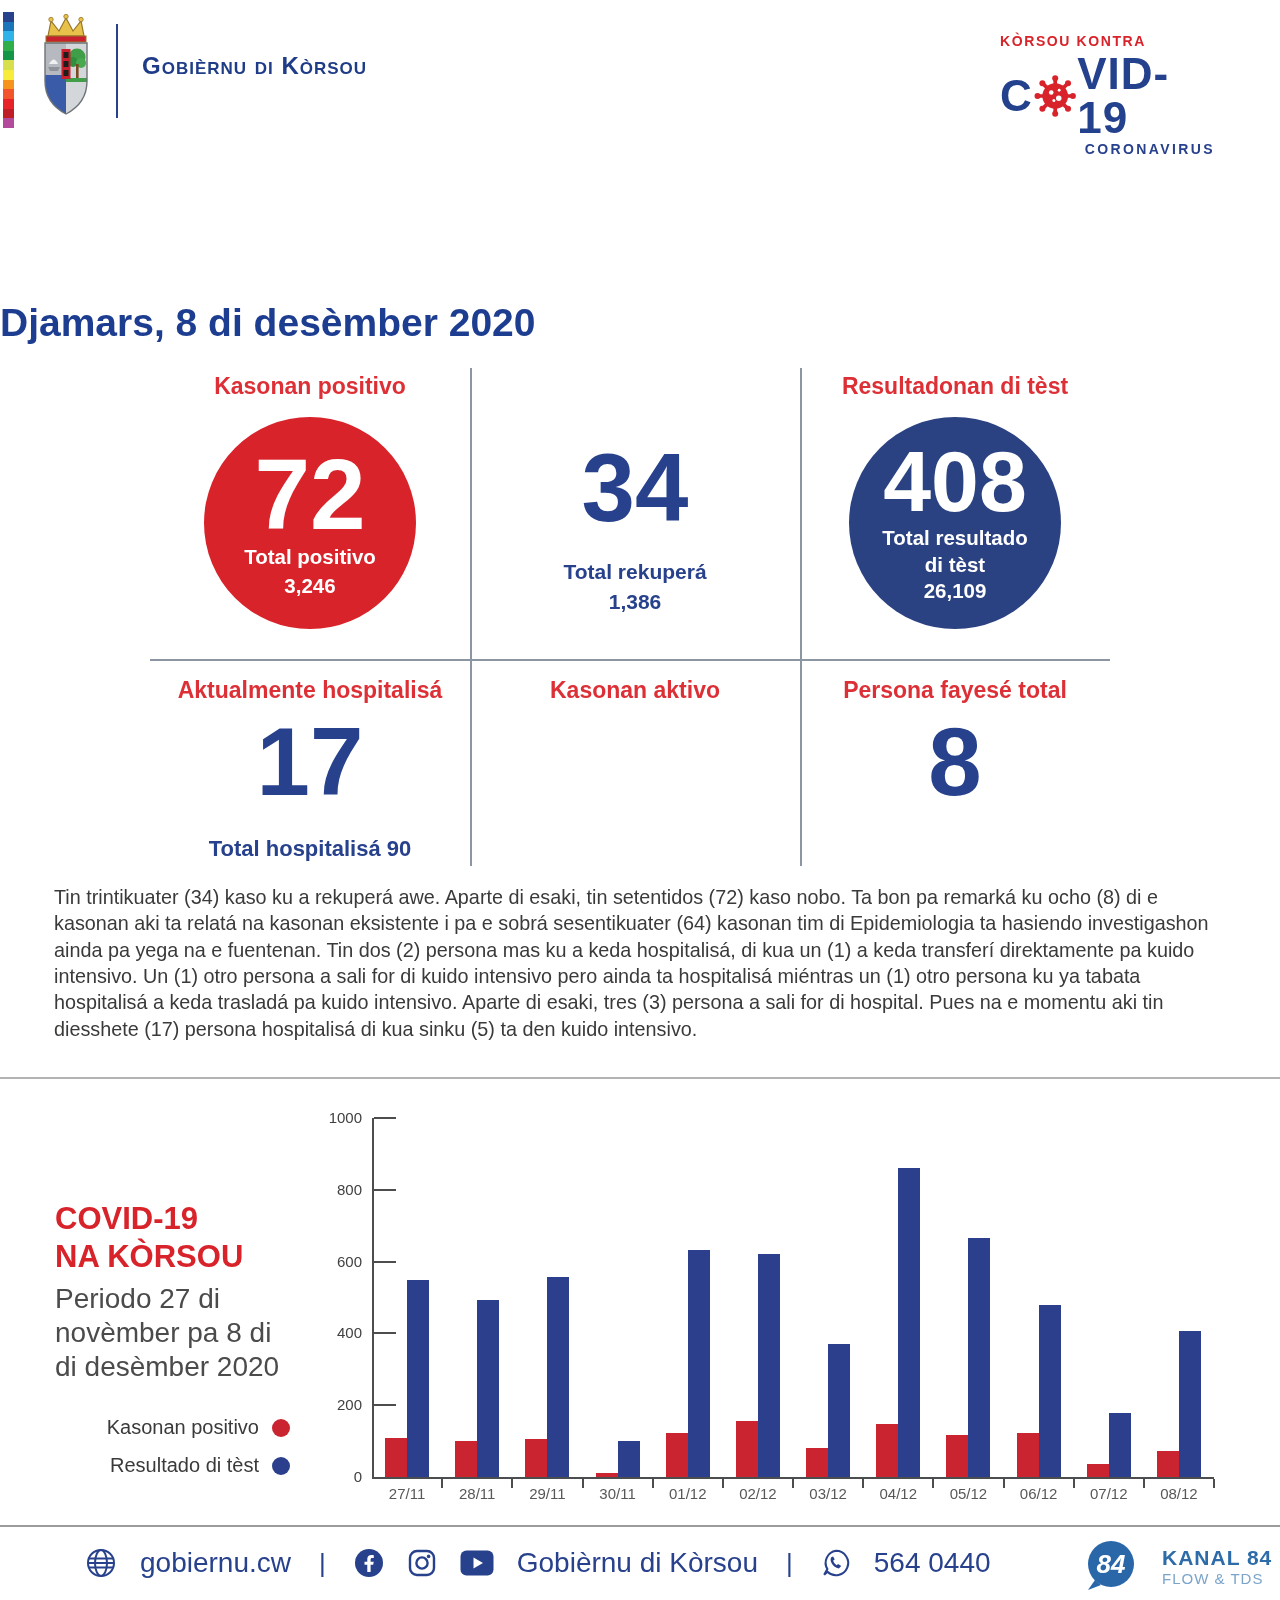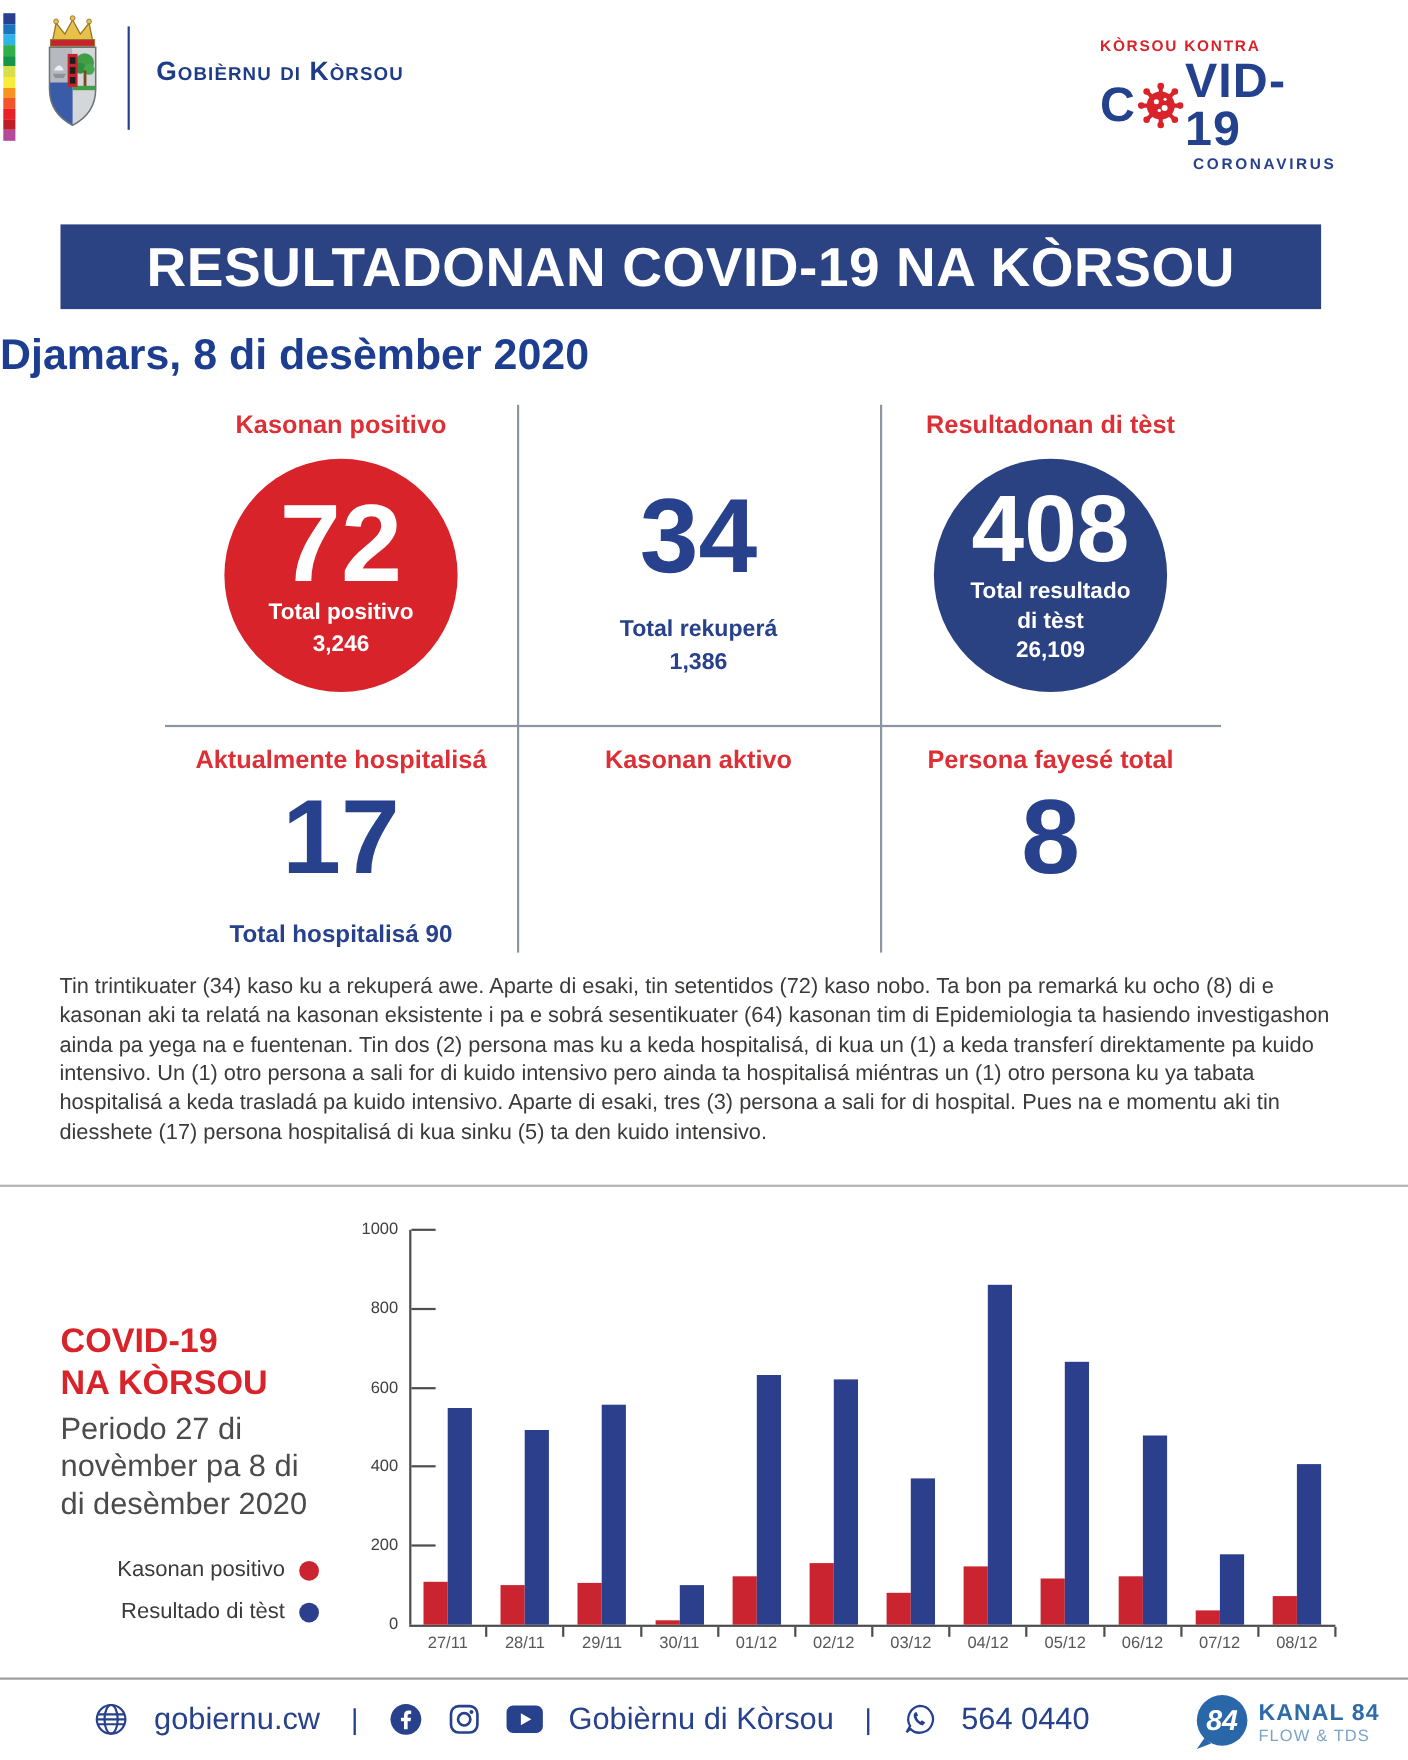--- a/index.html
+++ b/index.html
@@ -68,21 +68,21 @@
   .ytick{position:absolute;left:2px;width:22px;height:2px;background:#4c4d4f;}
   .ylabel{position:absolute;left:-64px;width:54px;text-align:right;font-size:15px;color:#414042;}
   .bar{position:absolute;bottom:0;}
   .xtick{position:absolute;bottom:-11px;width:2px;height:9px;background:#4c4d4f;}
   .xlabel{position:absolute;top:367px;text-align:center;font-size:15px;color:#57585a;}
 
   
   .footer{left:85px;top:1536px;height:54px;display:flex;align-items:center;gap:23px;}
   .f-text{font-size:28px;color:#27418c;}
   .f-sep{font-size:26px;color:#27418c;margin:0 5px;}
-  .kanal{left:1082px;top:1538px;display:flex;align-items:center;gap:6px;}
+  .kanal{left:1082px;top:1538px;display:flex;align-items:center;gap:24px;}
   .k-name{font-size:21px;font-weight:bold;color:#2d6ca8;letter-spacing:1px;line-height:1.2;}
   .k-tag{font-size:15px;color:#7ba4ca;letter-spacing:1px;}
 </style>
 </head>
 <body>
 
 <div class="page">
 
   <div class="abs strip">
       <div style="background: rgb(39, 65, 140);"></div>
@@ -163,21 +163,20 @@
             <circle cx="28" cy="26.5" r="3.1"></circle>
           <circle cx="22.5" cy="29" r="1.7"></circle>
             <circle cx="28.5" cy="17.5" r="1.6"></circle>
         </g>
       </svg>
       <span>VID-19</span>
     </div>
     <div class="cl-sub">CORONAVIRUS</div>
   </div>
 
-  <div class="abs banner">RESULTADONAN COVID-19 NA KÒRSOU</div>
   <div class="abs date">Djamars, 8 di desèmber 2020</div>
 
   <div class="abs v-div" style="left:470px"></div>
   <div class="abs v-div" style="left:800px"></div>
   <div class="abs h-div"></div>
 
   <div class="abs stat-title t-r1 c1">Kasonan positivo</div>
   <div class="abs stat-title t-r1 c3">Resultadonan di tèst</div>
 
   <div class="abs circle red">

